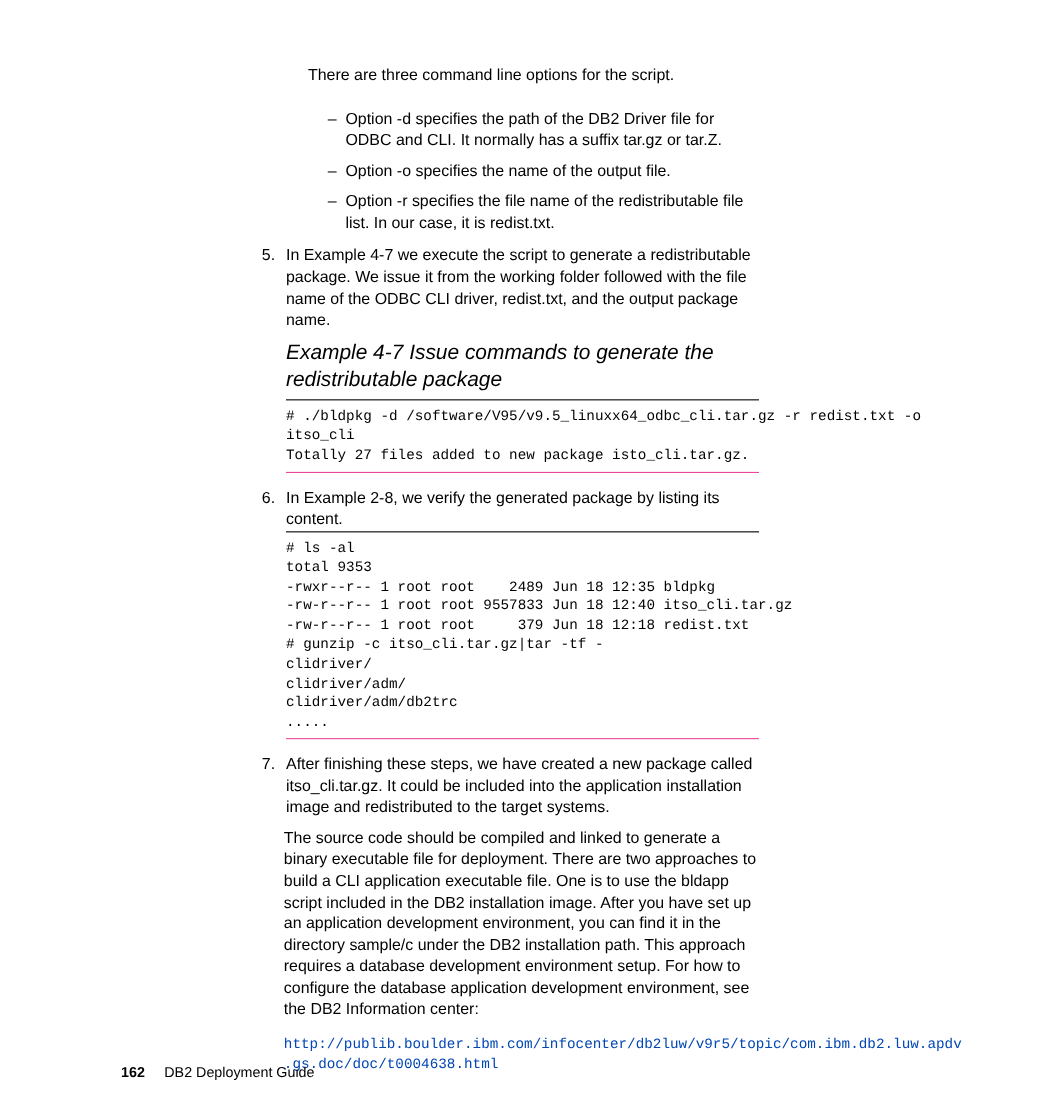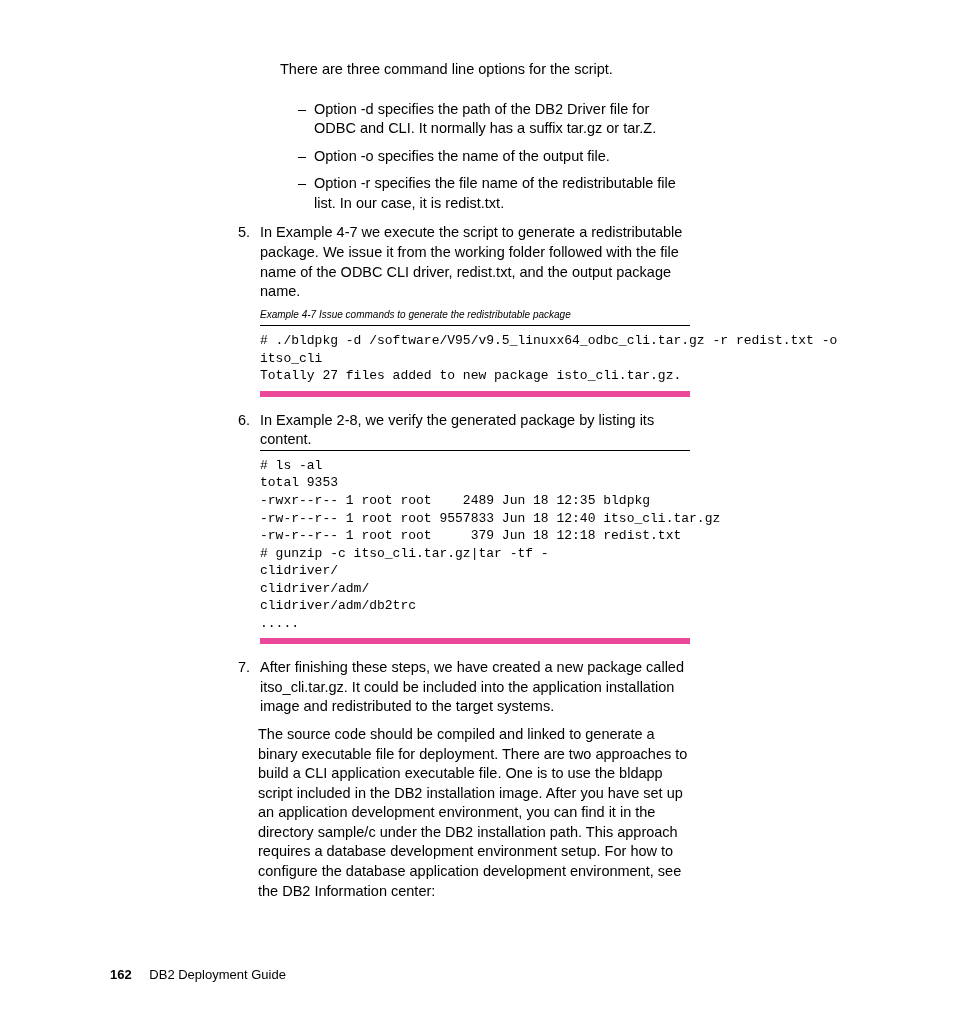--- a/index.html
+++ b/index.html
@@ -53,29 +53,29 @@
     padding-left: 16px;
     margin-bottom: 8px;
   }
   ul.dashlist > li:before {
     content: "–";
     position: absolute;
     left: 0;
   }
   .example-title {
     font-style: italic;
-    font-size: 10px;
+    font-size: 19px;
     margin: 6px 0 4px 20px;
   }
   .codeblock {
     font-family: "Courier New", monospace;
     font-size: 13px;
     white-space: pre;
     border-top: 1px solid #000;
-    border-bottom: 6px solid #ec4899;
+    border-bottom: 1px solid #ec4899;
     padding: 6px 0;
     margin: 0 0 14px 20px;
     line-height: 1.35;
   }
   h3.subhead {
     font-size: 16.5px;
     font-weight: bold;
     margin: 24px 0 6px -2px;
   }
   .plainpara {
@@ -139,20 +139,24 @@
       </li>
 
       <li>
         <span class="step-num">7.</span>
         <span class="step-body">After finishing these steps, we have created a new package called itso_cli.tar.gz. It could be included into the application installation image and redistributed to the target systems.</span>
       </li>
     </ol>
 
     <p class="plainpara">The source code should be compiled and linked to generate a binary executable file for deployment. There are two approaches to build a CLI application executable file. One is to use the bldapp script included in the DB2 installation image. After you have set up an application development environment, you can find it in the directory sample/c under the DB2 installation path. This approach requires a database development environment setup. For how to configure the database application development environment, see the DB2 Information center:</p>
 
+    <div class="link">
+      <span>http://publib.boulder.ibm.com/infocenter/db2luw/v9r5/topic/com.ibm.db2.luw.apdv</span><br>
+      <span>.gs.doc/doc/t0004638.html</span>
+    </div>
 
   </div>
 
   <div class="footer">
     <span class="pagenum">162</span>
     <span>DB2 Deployment Guide</span>
   </div>
 </div>
 
 </body></html>

